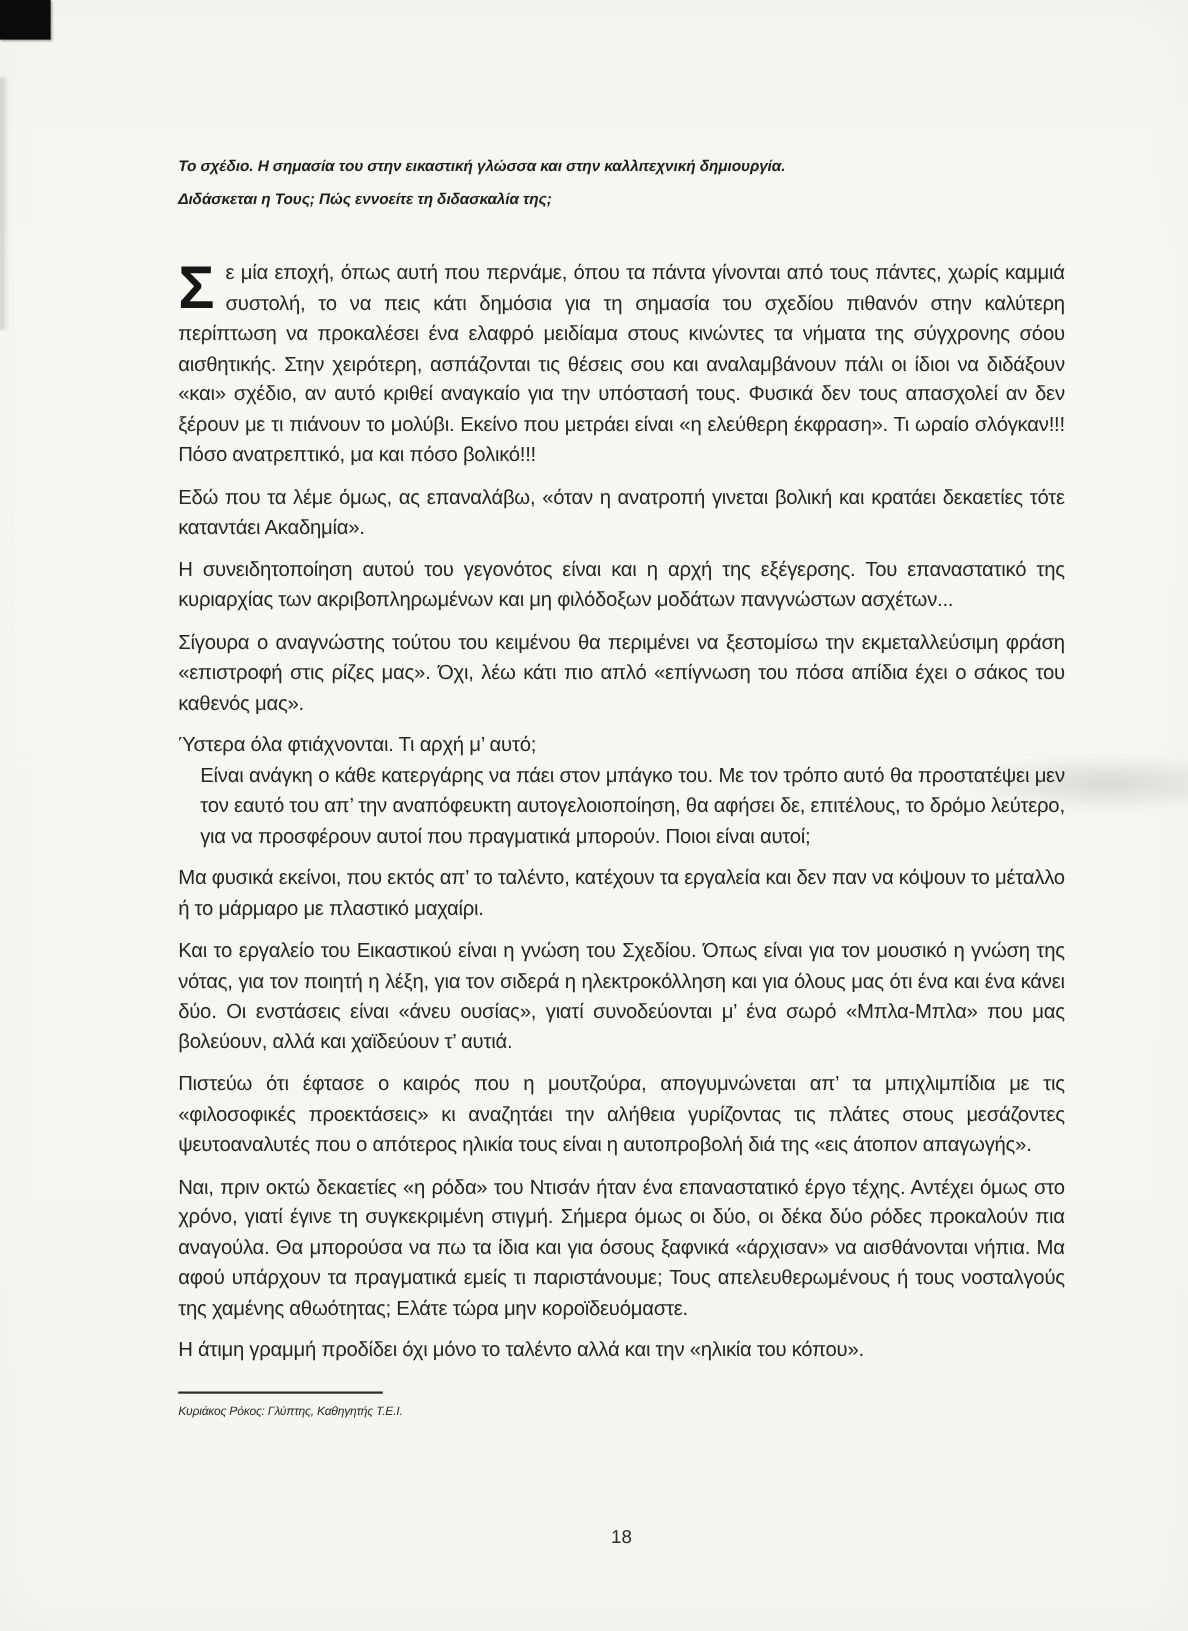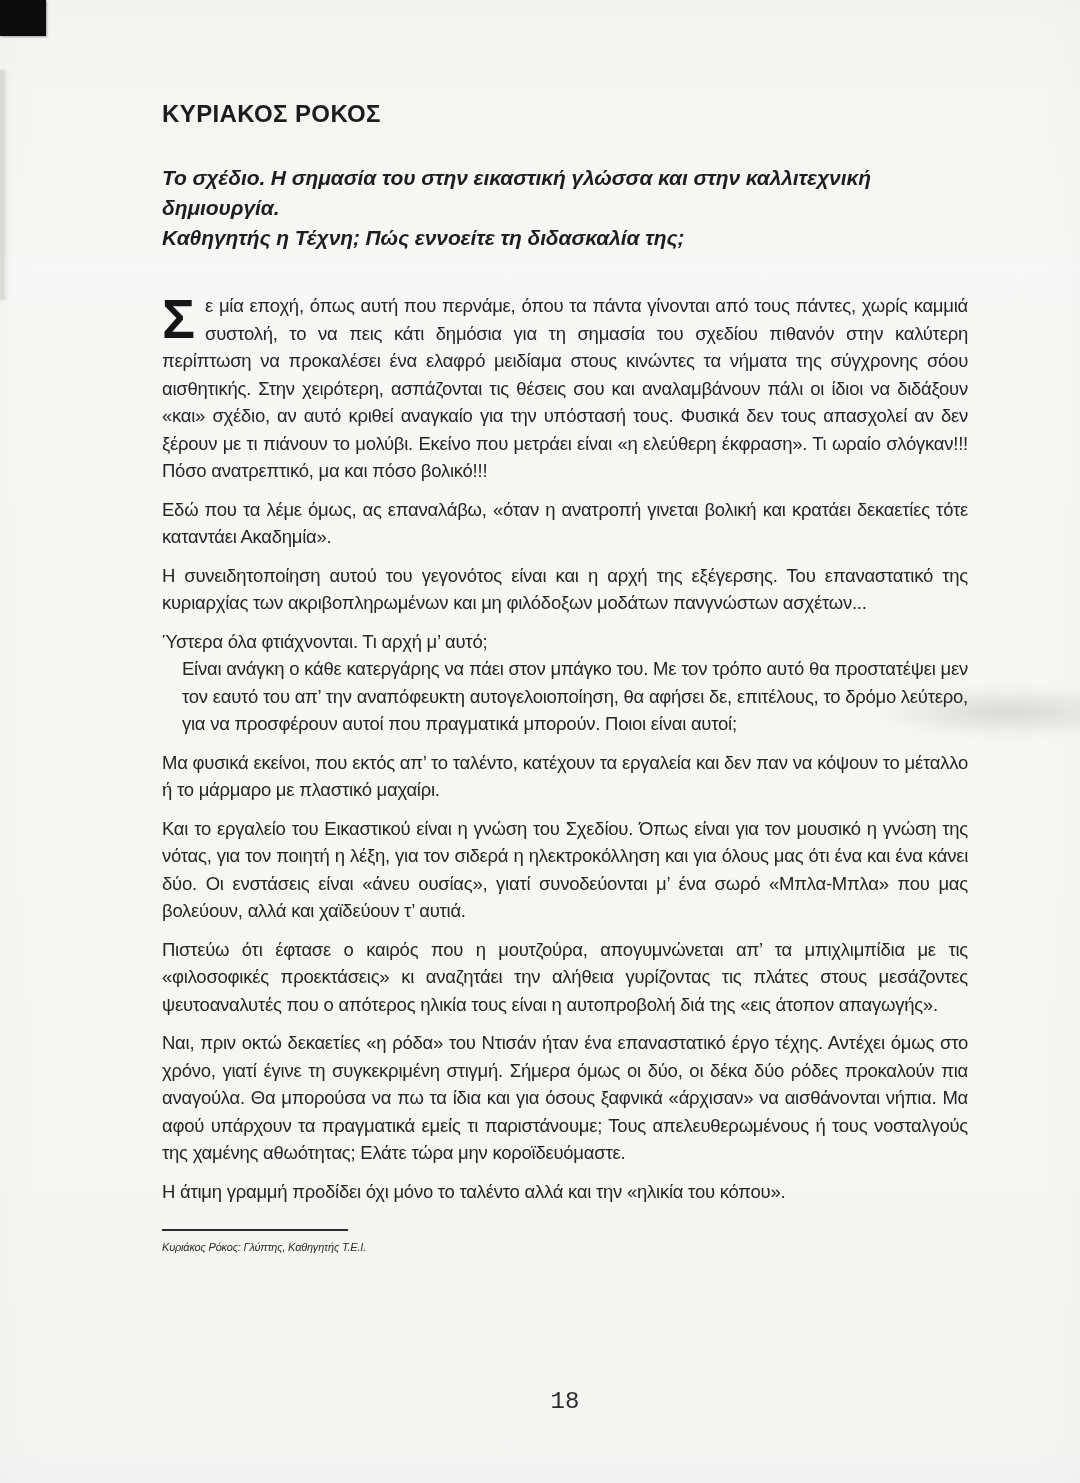--- a/index.html
+++ b/index.html
@@ -39,21 +39,21 @@
     width: 806px;
   }
   .author-heading {
     font-size: 24px;
     font-weight: bold;
     letter-spacing: 0.4px;
     color: #1c1c1c;
   }
   .title-block {
     margin-top: 35px;
-    font-size: 21px;
+    font-size: 14px;
     font-weight: bold;
     font-style: italic;
     line-height: 30px;
     color: #1e1e1e;
     letter-spacing: -0.1px;
   }
   .title-line { display: block; }
   .body-text {
     margin-top: 39px;
     font-size: 18.5px;
@@ -85,47 +85,46 @@
     font-style: italic;
     color: #2a2a2a;
     letter-spacing: -0.2px;
   }
   .page-number {
     position: absolute;
     top: 1388px;
     left: 162px;
     width: 806px;
     text-align: center;
-    font-size: 24px;
+    font-size: 17px;
     color: #2d2d2d;
-    font-family: Liberation Mono, monospace;
   }
 </style>
 </head>
 <body>
 
 <div class="page">
 
   <div class="corner-mark"></div>
   <div class="edge-strip"></div>
   <div class="smudge"></div>
 
   <div class="content">
 
-    <div class="author-heading">ΚΥΡΙΑΚΟΣ ΡΟΚΟΣ</div>
 
     <div class="title-block">
       <span class="title-line">Το σχέδιο. Η σημασία του στην εικαστική γλώσσα και στην καλλιτεχνική δημιουργία.</span>
-      <span class="title-line">Καθηγητής η Τέχνη; Πώς εννοείτε τη διδασκαλία της;</span>
+      <span class="title-line">Διδάσκεται η Τους; Πώς εννοείτε τη διδασκαλία της;</span>
     </div>
 
     <div class="body-text" id="body-text">
         <div class="para"><span class="dropcap">Σ</span><span>ε μία εποχή, όπως αυτή που περνάμε, όπου τα πάντα γίνονται από τους πάντες, χωρίς καμμιά συστολή, το να πεις κάτι δημόσια για τη σημασία του σχεδίου πιθανόν στην καλύτερη περίπτωση να προκαλέσει ένα ελαφρό μειδίαμα στους κινώντες τα νήματα της σύγχρονης σόου αισθητικής. Στην χειρότερη, ασπάζονται τις θέσεις σου και αναλαμβάνουν πάλι οι ίδιοι να διδάξουν «και» σχέδιο, αν αυτό κριθεί αναγκαίο για την υπόστασή τους. Φυσικά δεν τους απασχολεί αν δεν ξέρουν με τι πιάνουν το μολύβι. Εκείνο που μετράει είναι «η ελεύθερη έκφραση». Τι ωραίο σλόγκαν!!! Πόσο ανατρεπτικό, μα και πόσο βολικό!!!</span></div>
         <div class="para">Εδώ που τα λέμε όμως, ας επαναλάβω, «όταν η ανατροπή γινεται βολική και κρατάει δεκαετίες τότε καταντάει Ακαδημία».</div>
         <div class="para">Η συνειδητοποίηση αυτού του γεγονότος είναι και η αρχή της εξέγερσης. Του επαναστατικό της κυριαρχίας των ακριβοπληρωμένων και μη φιλόδοξων μοδάτων πανγνώστων ασχέτων...</div>
+        <div class="para">Σίγουρα ο αναγνώστης τούτου του κειμένου θα περιμένει να ξεστομίσω την εκμεταλλεύσιμη φράση «επιστροφή στις ρίζες μας». Όχι, λέω κάτι πιο απλό «επίγνωση του πόσα απίδια έχει ο σάκος του καθενός μας».</div>
         <div class="para">Ύστερα όλα φτιάχνονται. Τι αρχή μ’ αυτό;</div>
         <div class="para tight">Είναι ανάγκη ο κάθε κατεργάρης να πάει στον μπάγκο του. Με τον τρόπο αυτό θα προστατέψει μεν τον εαυτό του απ’ την αναπόφευκτη αυτογελοιοποίηση, θα αφήσει δε, επιτέλους, το δρόμο λεύτερο, για να προσφέρουν αυτοί που πραγματικά μπορούν. Ποιοι είναι αυτοί;</div>
         <div class="para">Μα φυσικά εκείνοι, που εκτός απ’ το ταλέντο, κατέχουν τα εργαλεία και δεν παν να κόψουν το μέταλλο ή το μάρμαρο με πλαστικό μαχαίρι.</div>
         <div class="para">Και το εργαλείο του Εικαστικού είναι η γνώση του Σχεδίου. Όπως είναι για τον μουσικό η γνώση της νότας, για τον ποιητή η λέξη, για τον σιδερά η ηλεκτροκόλληση και για όλους μας ότι ένα και ένα κάνει δύο. Οι ενστάσεις είναι «άνευ ουσίας», γιατί συνοδεύονται μ’ ένα σωρό «Μπλα-Μπλα» που μας βολεύουν, αλλά και χαϊδεύουν τ’ αυτιά.</div>
         <div class="para">Πιστεύω ότι έφτασε ο καιρός που η μουτζούρα, απογυμνώνεται απ’ τα μπιχλιμπίδια με τις «φιλοσοφικές προεκτάσεις» κι αναζητάει την αλήθεια γυρίζοντας τις πλάτες στους μεσάζοντες ψευτοαναλυτές που ο απότερος ηλικία τους είναι η αυτοπροβολή διά της «εις άτοπον απαγωγής».</div>
         <div class="para">Ναι, πριν οκτώ δεκαετίες «η ρόδα» του Ντισάν ήταν ένα επαναστατικό έργο τέχης. Αντέχει όμως στο χρόνο, γιατί έγινε τη συγκεκριμένη στιγμή. Σήμερα όμως οι δύο, οι δέκα δύο ρόδες προκαλούν πια αναγούλα. Θα μπορούσα να πω τα ίδια και για όσους ξαφνικά «άρχισαν» να αισθάνονται νήπια. Μα αφού υπάρχουν τα πραγματικά εμείς τι παριστάνουμε; Τους απελευθερωμένους ή τους νοσταλγούς της χαμένης αθωότητας; Ελάτε τώρα μην κοροϊδευόμαστε.</div>
         <div class="para last">Η άτιμη γραμμή προδίδει όχι μόνο το ταλέντο αλλά και την «ηλικία του κόπου».</div>
       </div>
 
     <div class="footnote">

